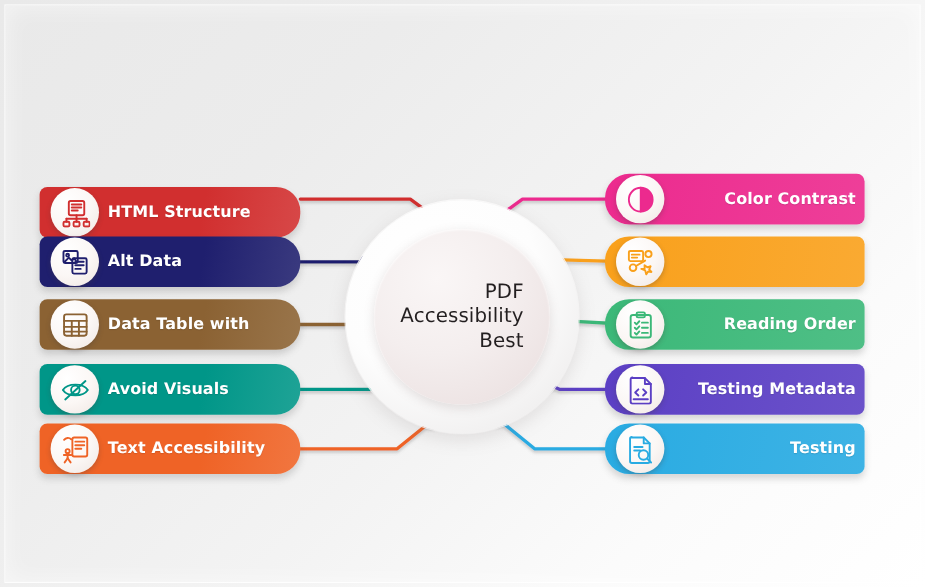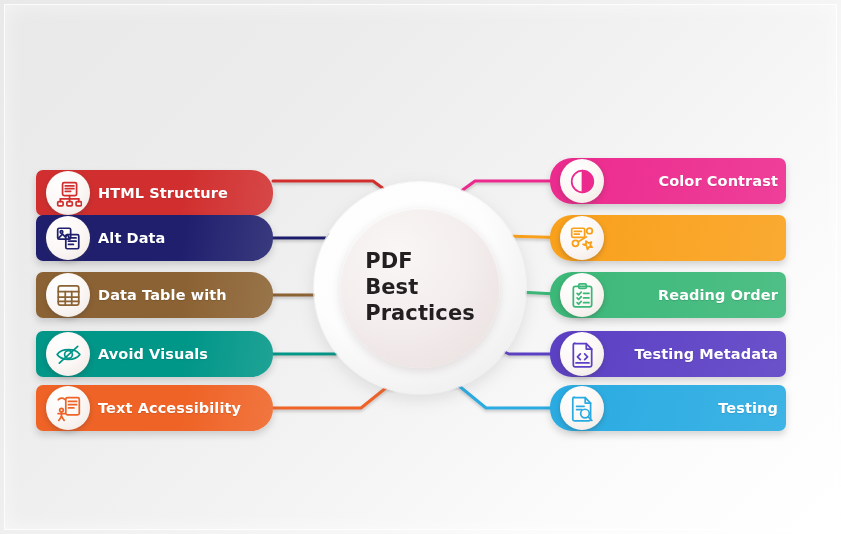--- a/index.html
+++ b/index.html
@@ -33,22 +33,22 @@
   }
   .hub-inner{
     position:absolute;left:50%;top:50%;transform:translate(-50%,-50%);
     width:160px;height:160px;border-radius:50%;
     background:
       radial-gradient(circle at 36% 28%, #faf6f6 0%, #f4eeee 45%, #eee5e5 75%, #e8dddd 100%);
     box-shadow:0 3px 10px rgba(130,110,110,.20), inset 0 1px 2px rgba(255,255,255,.8);
     display:flex;align-items:center;justify-content:center;
   }
   .hub-title{
-    text-align:left;color:#231f20;
-    font-size:21px;font-weight:700;line-height:1.23;
+    text-align:right;color:#231f20;
+    font-size:18px;font-weight:400;line-height:1.23;
     letter-spacing:.1px;
     font-family:"DejaVu Sans", sans-serif;
   }
   .hub-title span{display:block;white-space:nowrap;}
 
   
   .card{
     position:absolute;height:46px;border-radius:7px 22px 22px 7px;
     display:flex;align-items:center;
     box-shadow:0 4px 7px rgba(90,90,90,.24);
@@ -111,22 +111,22 @@
         <circle cx="519" cy="292" r="6.2" fill="#3bb878" filter="url(#softdrop)"></circle>
         <circle cx="498" cy="349" r="6.2" fill="#5b3fc4" filter="url(#softdrop)"></circle>
         <circle cx="453" cy="381" r="6.2" fill="#29abe2" filter="url(#softdrop)"></circle>
       </g>
   </svg>
 
   <div class="hub">
     <div class="hub-inner">
       <div class="hub-title">
         <span>PDF</span>
+        <span>Accessibility</span>
         <span>Best</span>
-        <span>Practices</span>
       </div>
     </div>
   </div>
 
   <div id="left-col">
       <div class="card left" style="top: 158px; background: linear-gradient(100deg, rgb(209, 47, 47) 0%, rgb(209, 47, 47) 62%, rgb(215, 72, 72) 100%); margin-top: 12px;">
         <div class="badge">
           <svg viewBox="0 0 25 25">
             <rect x="7" y="2.5" width="13" height="12" rx="1.5" fill="none" stroke="#d12f2f" stroke-width="1.6" stroke-linecap="round" stroke-linejoin="round"></rect>
        <line x1="9.5" y1="5.5" x2="17.5" y2="5.5" fill="none" stroke="#d12f2f" stroke-width="1.6" stroke-linecap="round" stroke-linejoin="round"></line>

